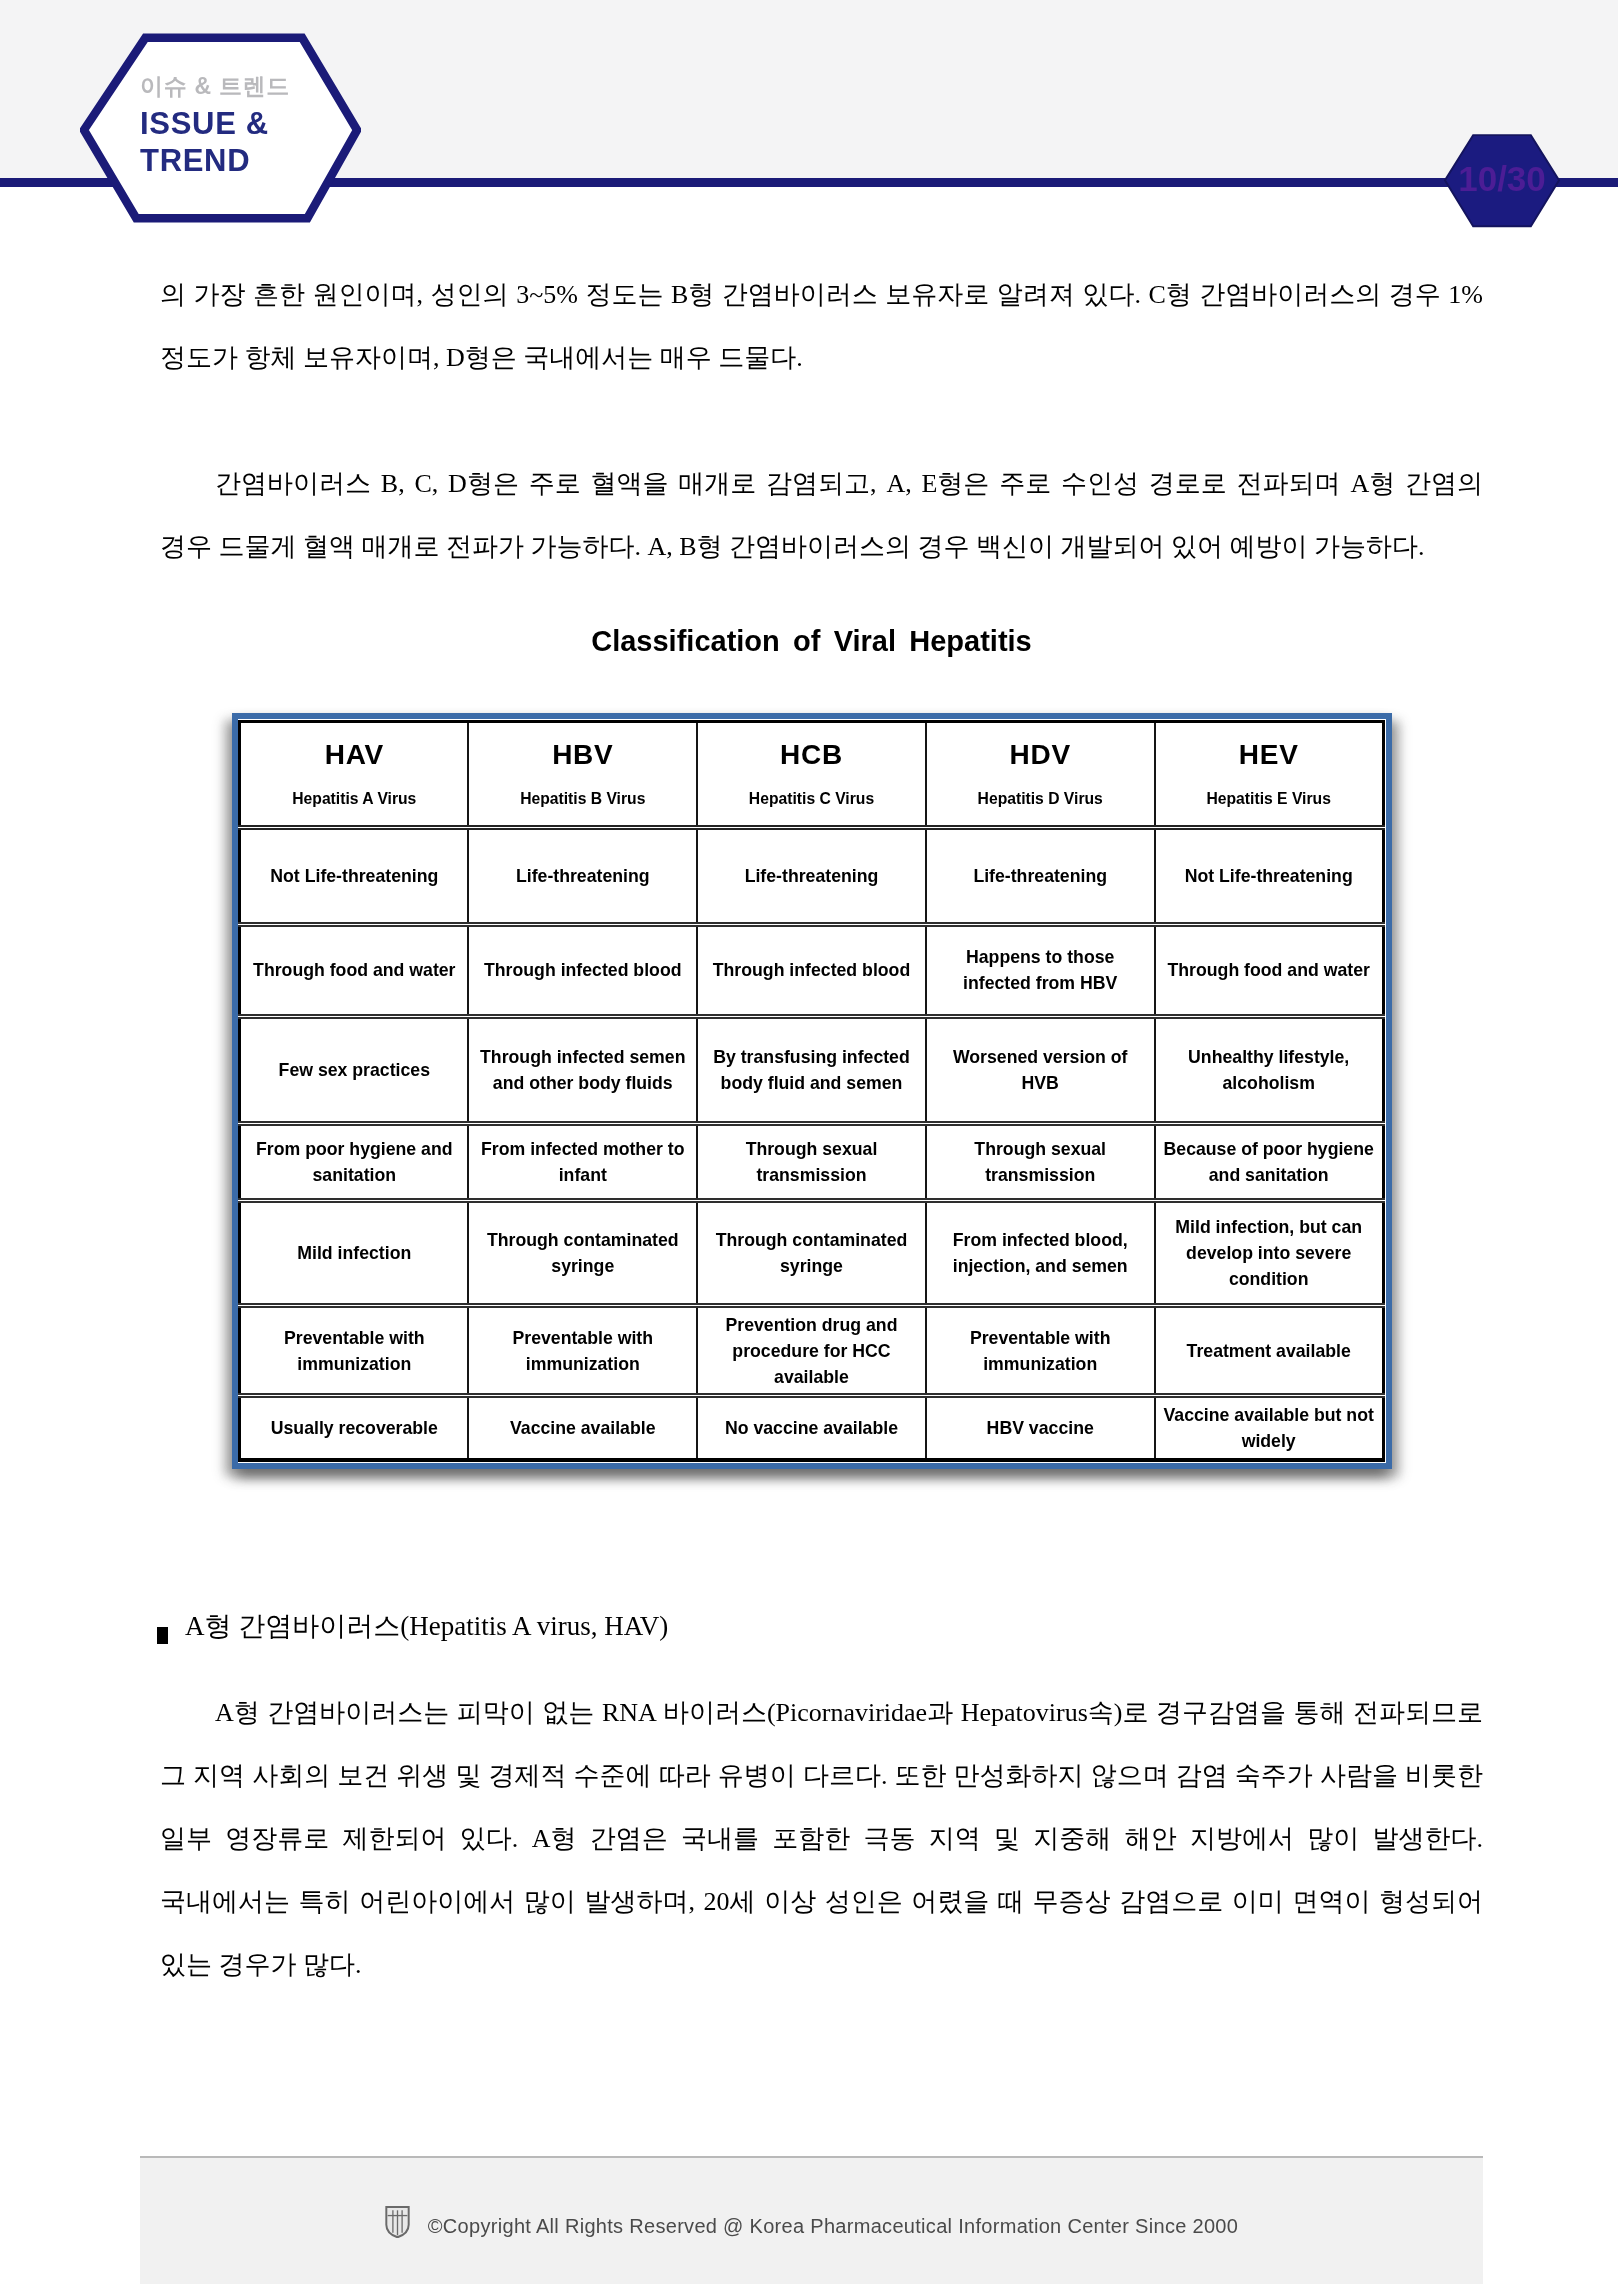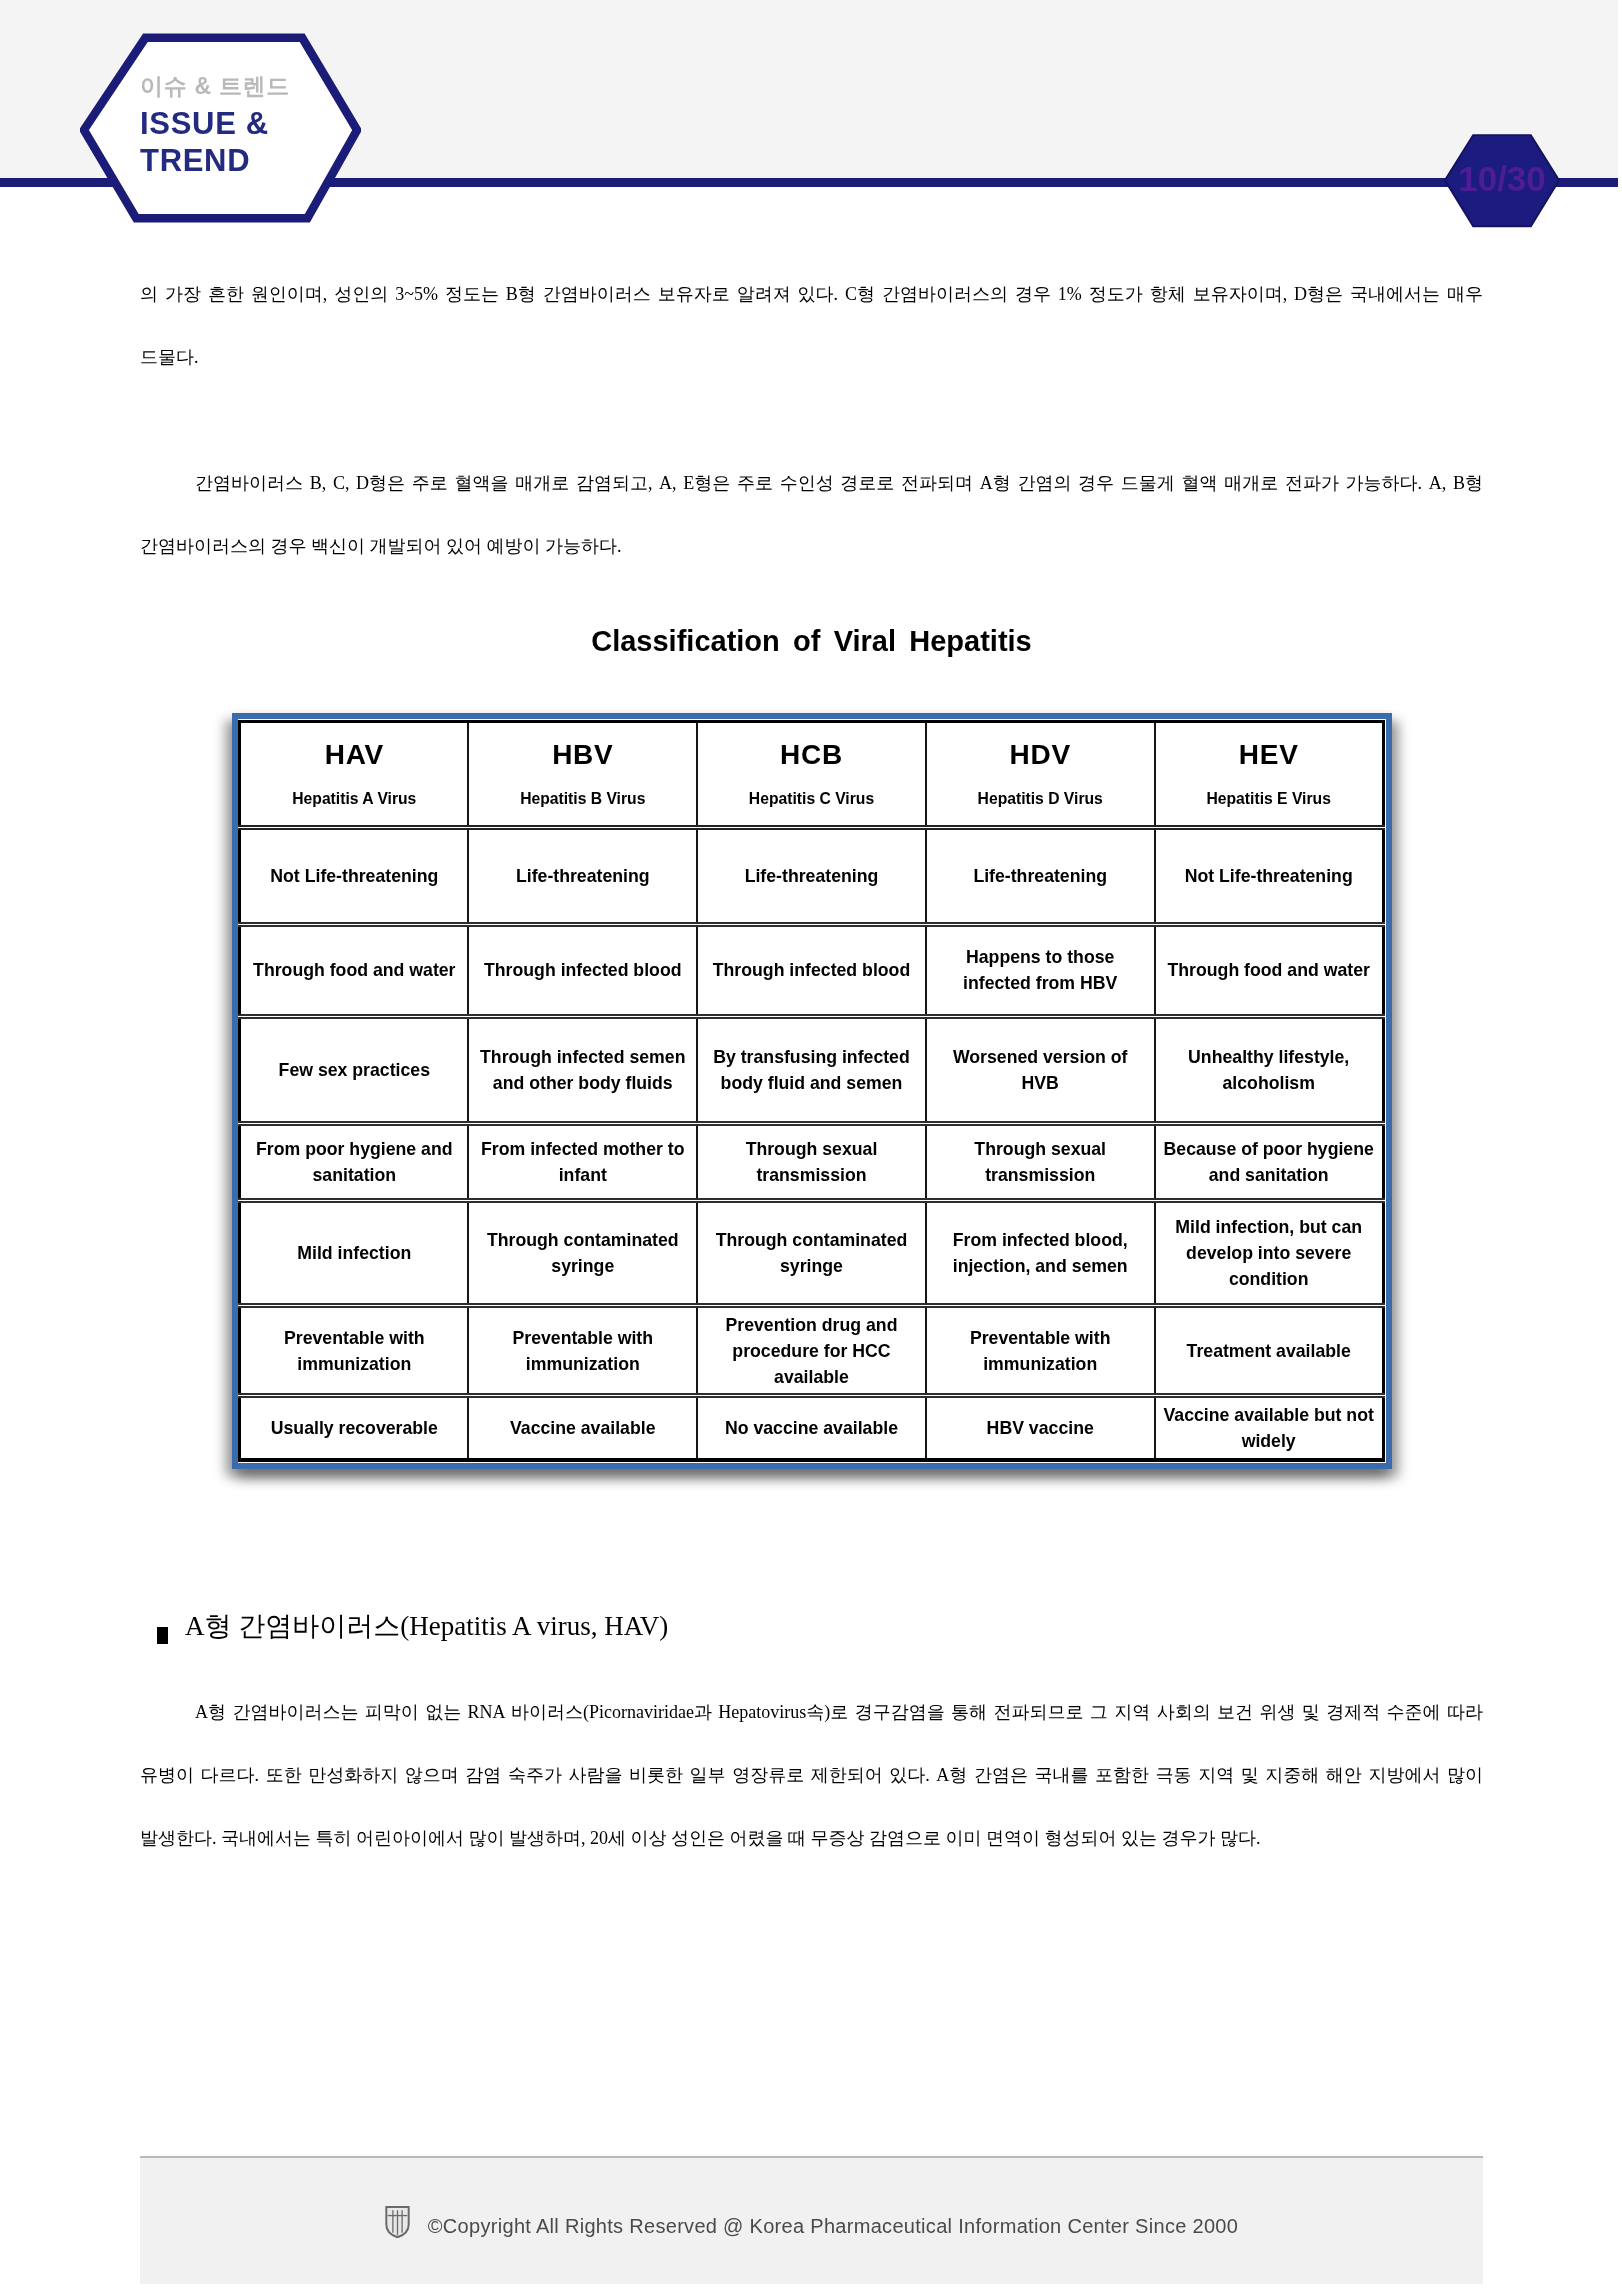--- a/index.html
+++ b/index.html
@@ -51,22 +51,22 @@
     font-family: "Liberation Sans", sans-serif;
     font-size: 35px; font-weight: bold; color: #4c1d95;
   }
 
   
   .content {
     position: absolute; top: 186px; left: 0; width: 1623px;
     padding: 0 140px;
   }
   .para {
-    font-size: 18px; line-height: 63px; color: #000;
-    text-align: justify; word-break: keep-all;
+    font-size: 26px; line-height: 63px; color: #000;
+    text-align: justify; word-break: keep-all; margin-left: 20px;
   }
   #para1 { margin-top: 77px; }
   #para2 { margin-top: 63px; text-indent: 55px; }
   .table-title {
     margin-top: 47px; text-align: center;
     font-family: "Liberation Sans", sans-serif;
     font-size: 29px; font-weight: bold; color: #000;
     word-spacing: 5.2px;
   }
   .table-frame {

